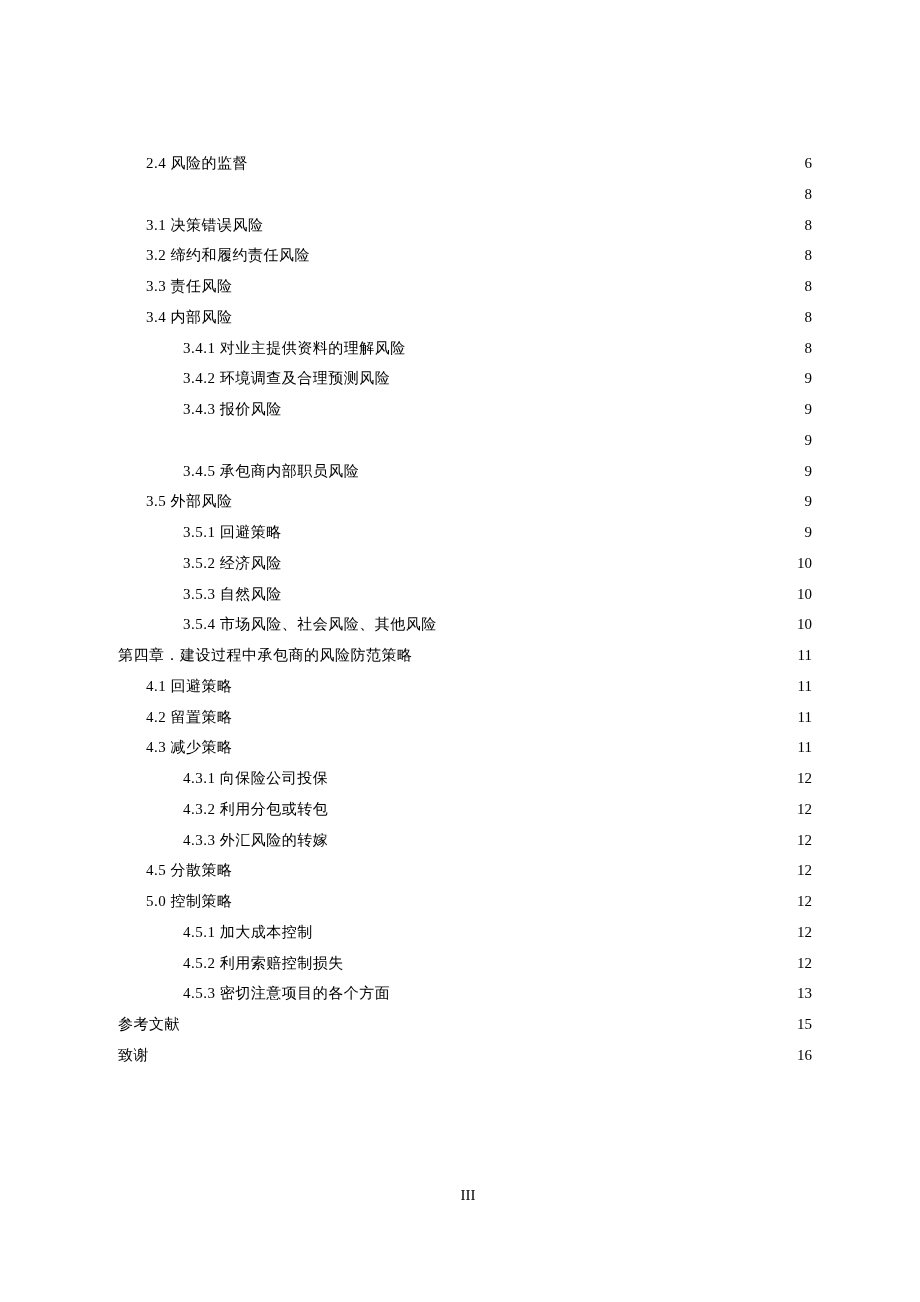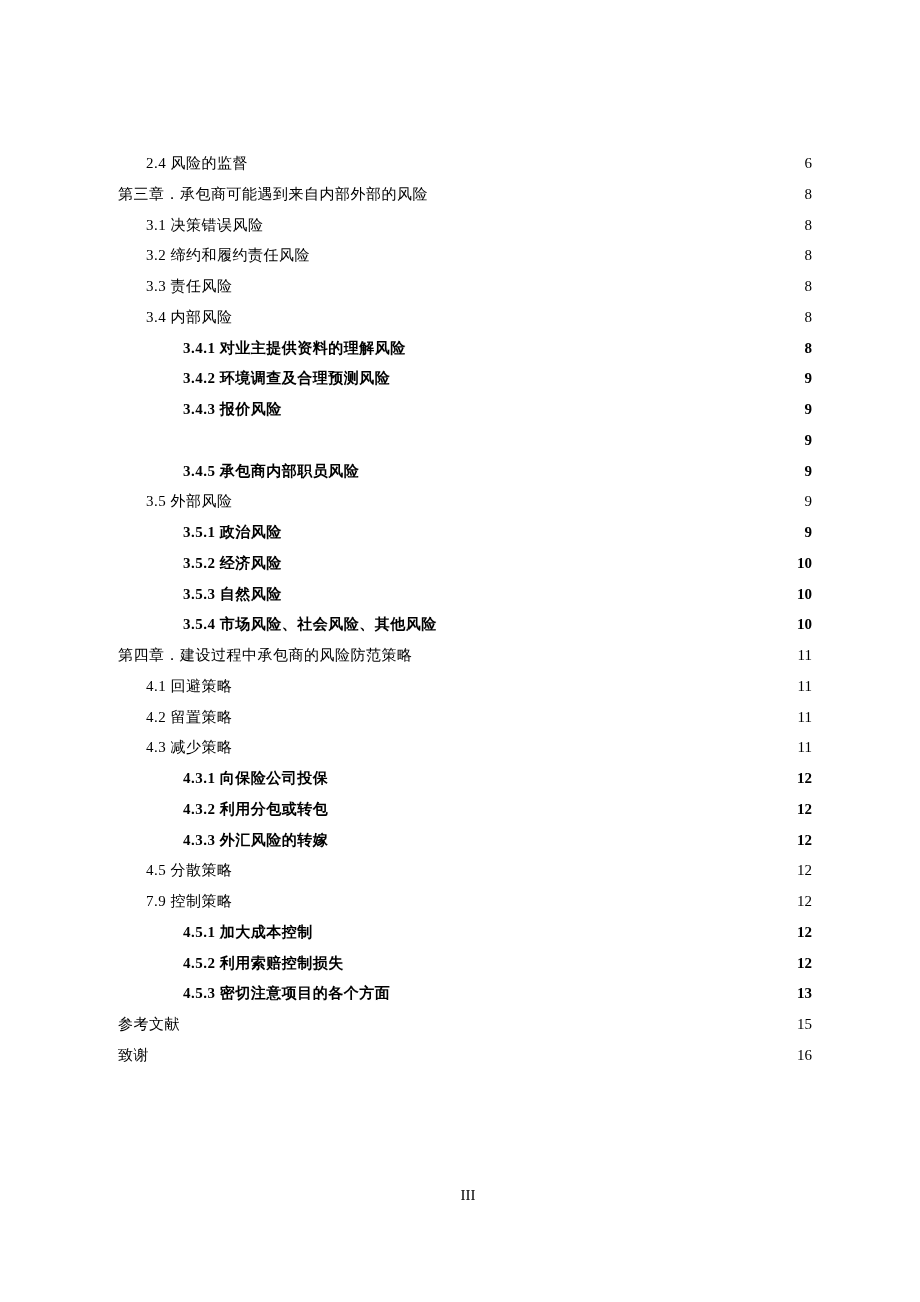--- a/index.html
+++ b/index.html
@@ -21,21 +21,21 @@
     line-height: 2.05;
   }
   .toc-row {
     display: flex;
     align-items: flex-end;
     white-space: nowrap;
     gap: 46px;
   }
   .lvl0 { padding-left: 0; }
   .lvl1 { padding-left: 28px; }
-  .lvl2 { padding-left: 65px; font-weight: bold; }
+  .lvl2 { padding-left: 65px; }
   .title {
     flex: 0 0 auto;
     letter-spacing: 0.5px;
   }
   .leader {
     flex: 1 1 auto;
     overflow: hidden;
     position: relative;
     height: 1em;
     margin: 0 4px;
@@ -67,21 +67,20 @@
 <body>
 
 <div class="page">
   <div class="toc" id="toc">
       <div class="toc-row lvl1">
         <span class="title">2.4 风险的监督</span>
         <span class="leader"></span>
         <span class="pnum">6</span>
       </div>
       <div class="toc-row lvl0">
-        <span class="title">第三章．承包商可能遇到来自内部外部的风险</span>
         <span class="leader"></span>
         <span class="pnum">8</span>
       </div>
       <div class="toc-row lvl1">
         <span class="title">3.1 决策错误风险</span>
         <span class="leader"></span>
         <span class="pnum">8</span>
       </div>
       <div class="toc-row lvl1">
         <span class="title">3.2 缔约和履约责任风险</span>
@@ -121,21 +120,21 @@
         <span class="title">3.4.5 承包商内部职员风险</span>
         <span class="leader"></span>
         <span class="pnum">9</span>
       </div>
       <div class="toc-row lvl1">
         <span class="title">3.5 外部风险</span>
         <span class="leader"></span>
         <span class="pnum">9</span>
       </div>
       <div class="toc-row lvl2">
-        <span class="title">3.5.1 政治风险</span>
+        <span class="title">3.5.1 回避策略</span>
         <span class="leader"></span>
         <span class="pnum">9</span>
       </div>
       <div class="toc-row lvl2">
         <span class="title">3.5.2 经济风险</span>
         <span class="leader"></span>
         <span class="pnum">10</span>
       </div>
       <div class="toc-row lvl2">
         <span class="title">3.5.3 自然风险</span>
@@ -181,21 +180,21 @@
         <span class="title">4.3.3 外汇风险的转嫁</span>
         <span class="leader"></span>
         <span class="pnum">12</span>
       </div>
       <div class="toc-row lvl1">
         <span class="title">4.5 分散策略</span>
         <span class="leader"></span>
         <span class="pnum">12</span>
       </div>
       <div class="toc-row lvl1">
-        <span class="title">7.9 控制策略</span>
+        <span class="title">5.0 控制策略</span>
         <span class="leader"></span>
         <span class="pnum">12</span>
       </div>
       <div class="toc-row lvl2">
         <span class="title">4.5.1 加大成本控制</span>
         <span class="leader"></span>
         <span class="pnum">12</span>
       </div>
       <div class="toc-row lvl2">
         <span class="title">4.5.2 利用索赔控制损失</span>

